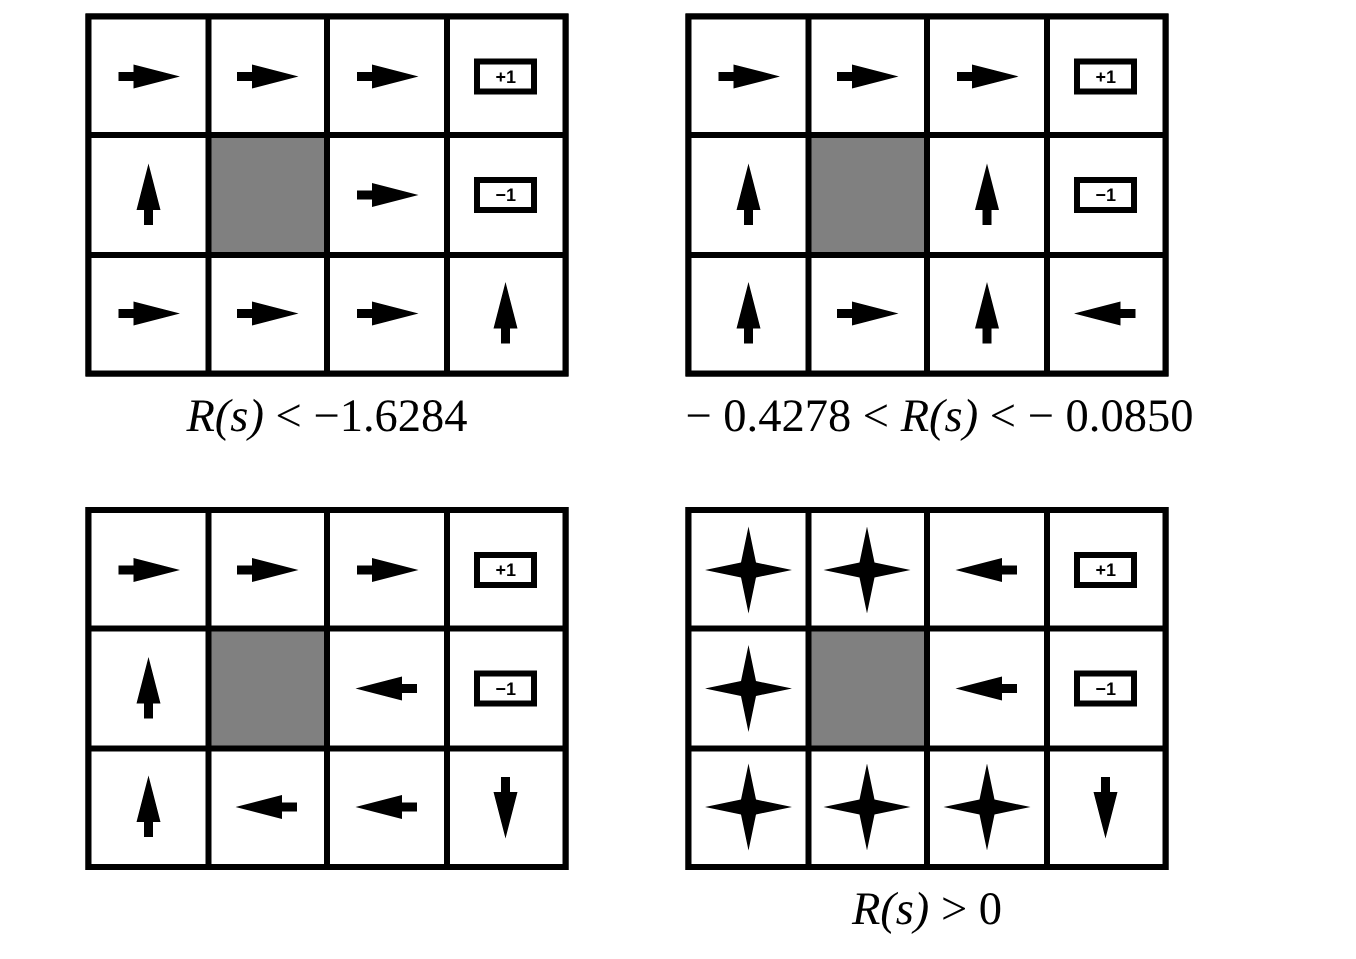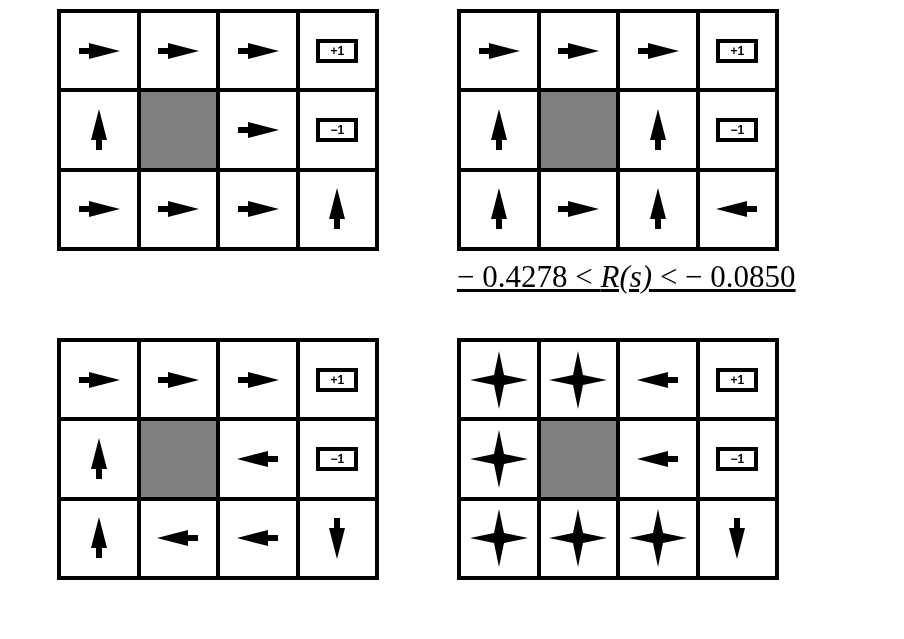--- a/index.html
+++ b/index.html
@@ -94,20 +94,23 @@
           </svg>
         </div>
         <div class="cell">
           <svg width="44" height="44" viewBox="-22 -22 44 44">
             <g transform="rotate(270)">
               <path d="M -20 -3 L -10 -3 L -10 -8 L 21 0 L -10 8 L -10 3 L -20 3 Z" fill="#000"></path>
             </g>
           </svg>
         </div>
       </div>
+    <div class="caption" style="top:250px;">
+      <span></span><i>R(s)</i><span> &lt; −1.6284</span>
+    </div>
   </div>
   <div class="panel" id="p1" style="left:457px; top:9px;">
     <div class="grid">
         <div class="cell">
           <svg width="44" height="44" viewBox="-22 -22 44 44">
             <g transform="rotate(0)">
               <path d="M -20 -3 L -10 -3 L -10 -8 L 21 0 L -10 8 L -10 3 L -20 3 Z" fill="#000"></path>
             </g>
           </svg>
         </div>
@@ -168,21 +171,21 @@
           </svg>
         </div>
         <div class="cell">
           <svg width="44" height="44" viewBox="-22 -22 44 44">
             <g transform="rotate(180)">
               <path d="M -20 -3 L -10 -3 L -10 -8 L 21 0 L -10 8 L -10 3 L -20 3 Z" fill="#000"></path>
             </g>
           </svg>
         </div>
       </div>
-    <div class="caption" style="top:250px;text-decoration:underline;">
+    <div class="caption" style="top:250px;">
       <span>− 0.4278 &lt; </span><i>R(s)</i><span> &lt; − 0.0850</span>
     </div>
   </div>
   <div class="panel" id="p2" style="left:57px; top:338px;">
     <div class="grid">
         <div class="cell">
           <svg width="44" height="44" viewBox="-22 -22 44 44">
             <g transform="rotate(0)">
               <path d="M -20 -3 L -10 -3 L -10 -8 L 21 0 L -10 8 L -10 3 L -20 3 Z" fill="#000"></path>
             </g>
@@ -307,14 +310,17 @@
           </svg>
         </div>
         <div class="cell">
           <svg width="44" height="44" viewBox="-22 -22 44 44">
             <g transform="rotate(90)">
               <path d="M -20 -3 L -10 -3 L -10 -8 L 21 0 L -10 8 L -10 3 L -20 3 Z" fill="#000"></path>
             </g>
           </svg>
         </div>
       </div>
+    <div class="caption" style="top:250px;">
+      <span></span><i>R(s)</i><span> &gt; 0</span>
+    </div>
   </div>
 </div>
 
 </body></html>

